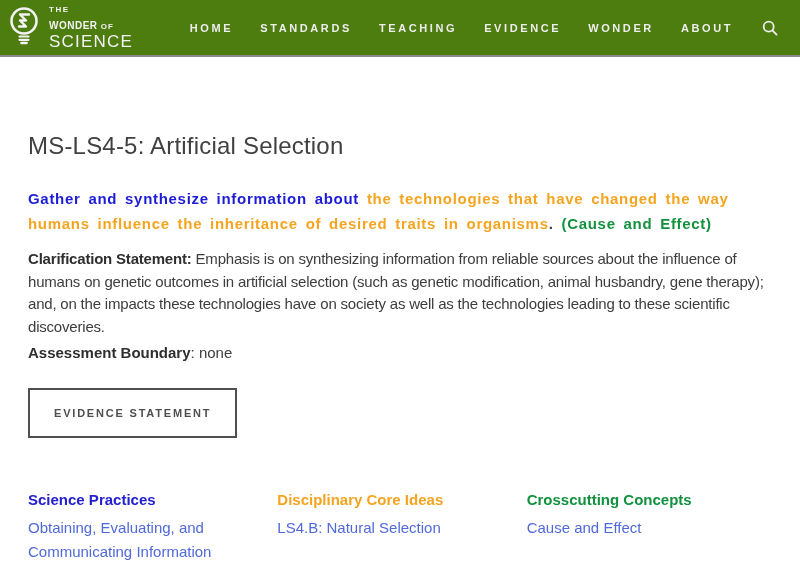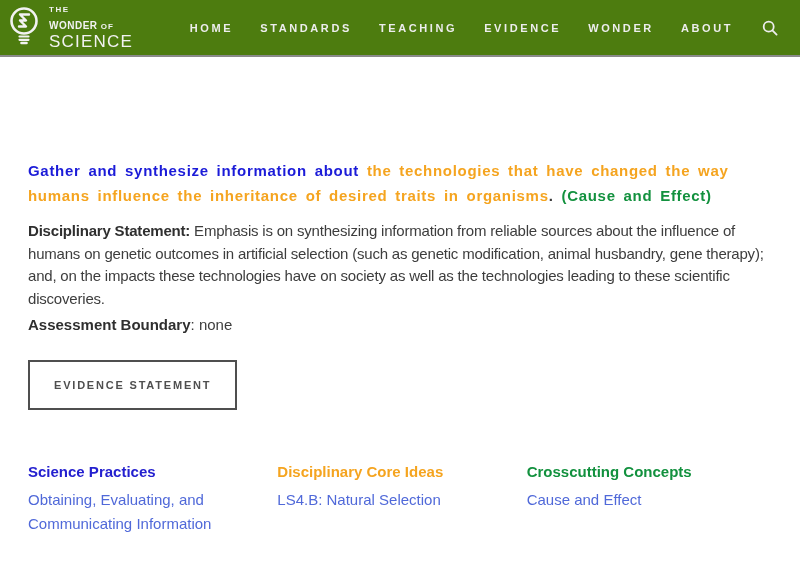--- a/index.html
+++ b/index.html
@@ -106,24 +106,25 @@
       <svg width="16" height="16" viewBox="0 0 16 16">
         <circle cx="6.7" cy="6.7" r="5" fill="none" stroke="#ededed" stroke-width="1.8"></circle>
         <line x1="10.4" y1="10.4" x2="14.6" y2="14.6" stroke="#ededed" stroke-width="1.8" stroke-linecap="round"></line>
       </svg>
     </span>
   </nav>
 </header>
 
 <main class="page">
 
+  <h1 class="page-title">MS-LS4-5: Artificial Selection</h1>
 
   <p class="statement"><span class="st-practice">Gather and synthesize information about </span><span class="st-core">the technologies that have changed the way humans influence the inheritance of desired traits in organisms</span><span class="st-sep">. </span><span class="st-concept">(Cause and Effect)</span></p>
 
-  <p class="clarification"><b>Disciplinary Statement:</b><span> Emphasis is on synthesizing information from reliable sources about the influence of humans on genetic outcomes in artificial selection (such as genetic modification, animal husbandry, gene therapy); and, on the impacts these technologies have on society as well as the technologies leading to these scientific discoveries.</span></p>
+  <p class="clarification"><b>Clarification Statement:</b><span> Emphasis is on synthesizing information from reliable sources about the influence of humans on genetic outcomes in artificial selection (such as genetic modification, animal husbandry, gene therapy); and, on the impacts these technologies have on society as well as the technologies leading to these scientific discoveries.</span></p>
 
   <p class="boundary"><b>Assessment Boundary</b><span>: none</span></p>
 
   <button class="evidence-btn">EVIDENCE STATEMENT</button>
 
   <section class="dimension-grid">
     <div>
       <div class="dim-heading blue">Science Practices</div>
       <a class="dim-link">Obtaining, Evaluating, and Communicating Information</a>
     </div>

